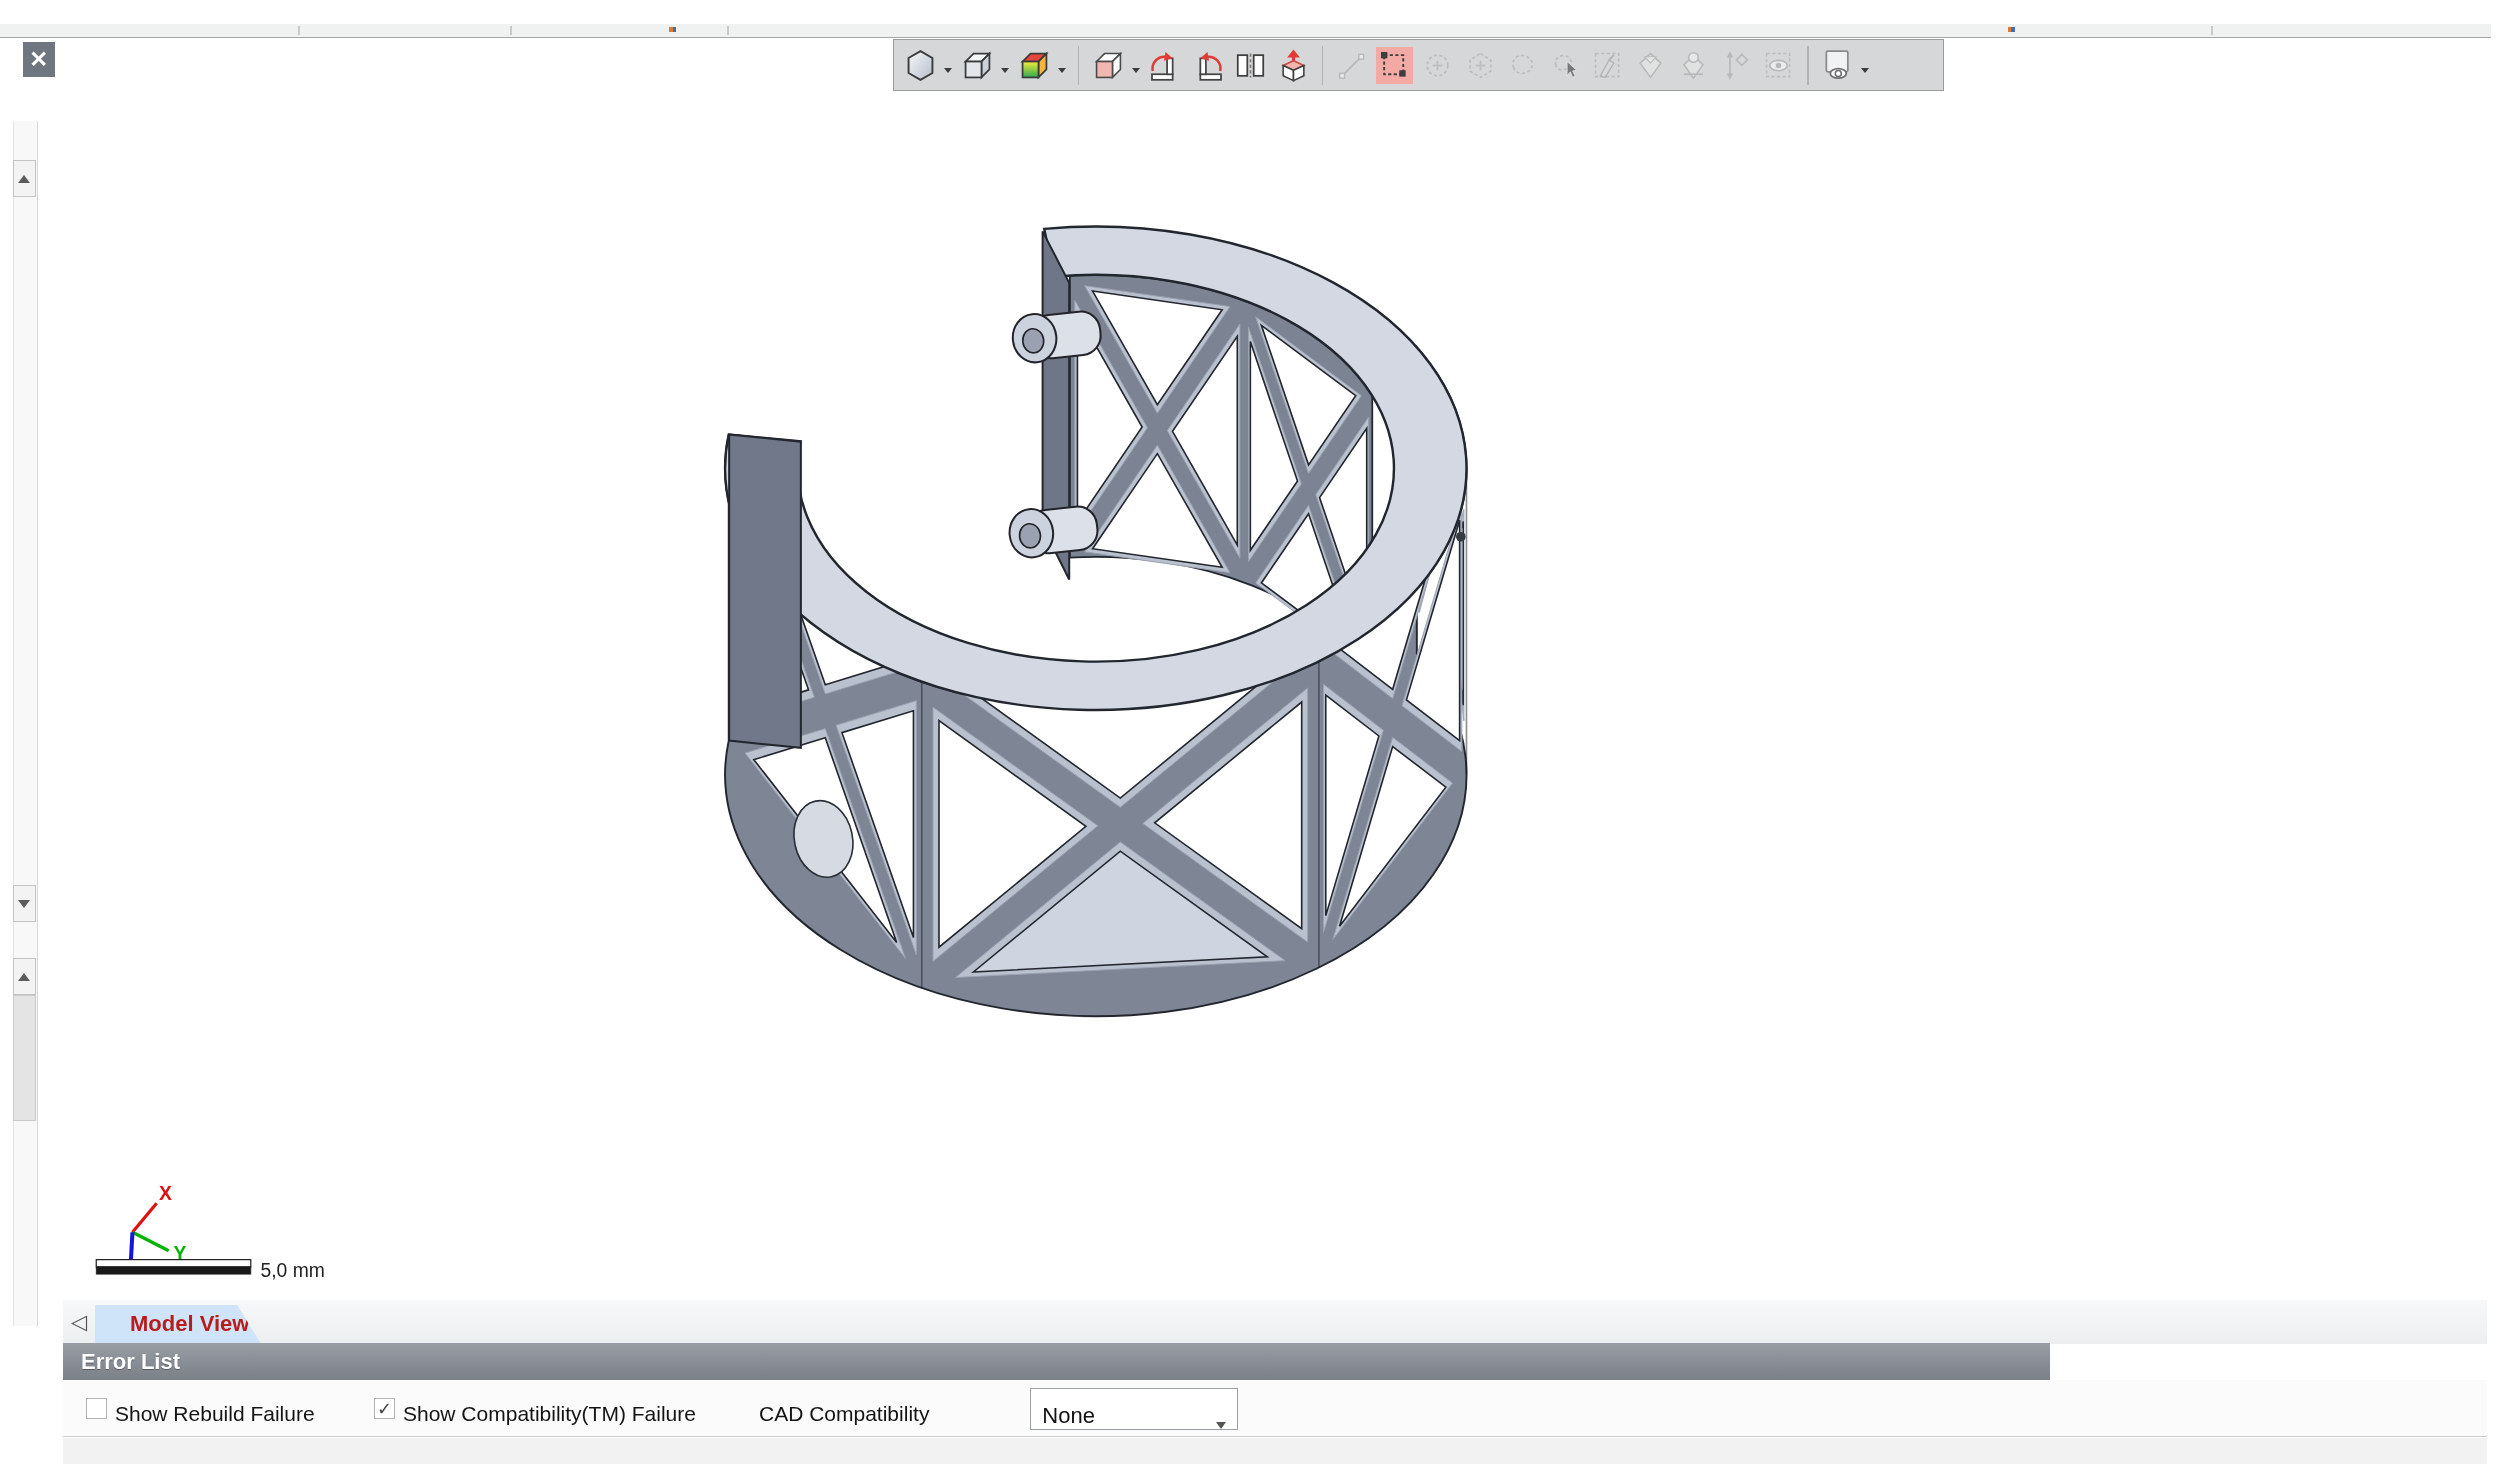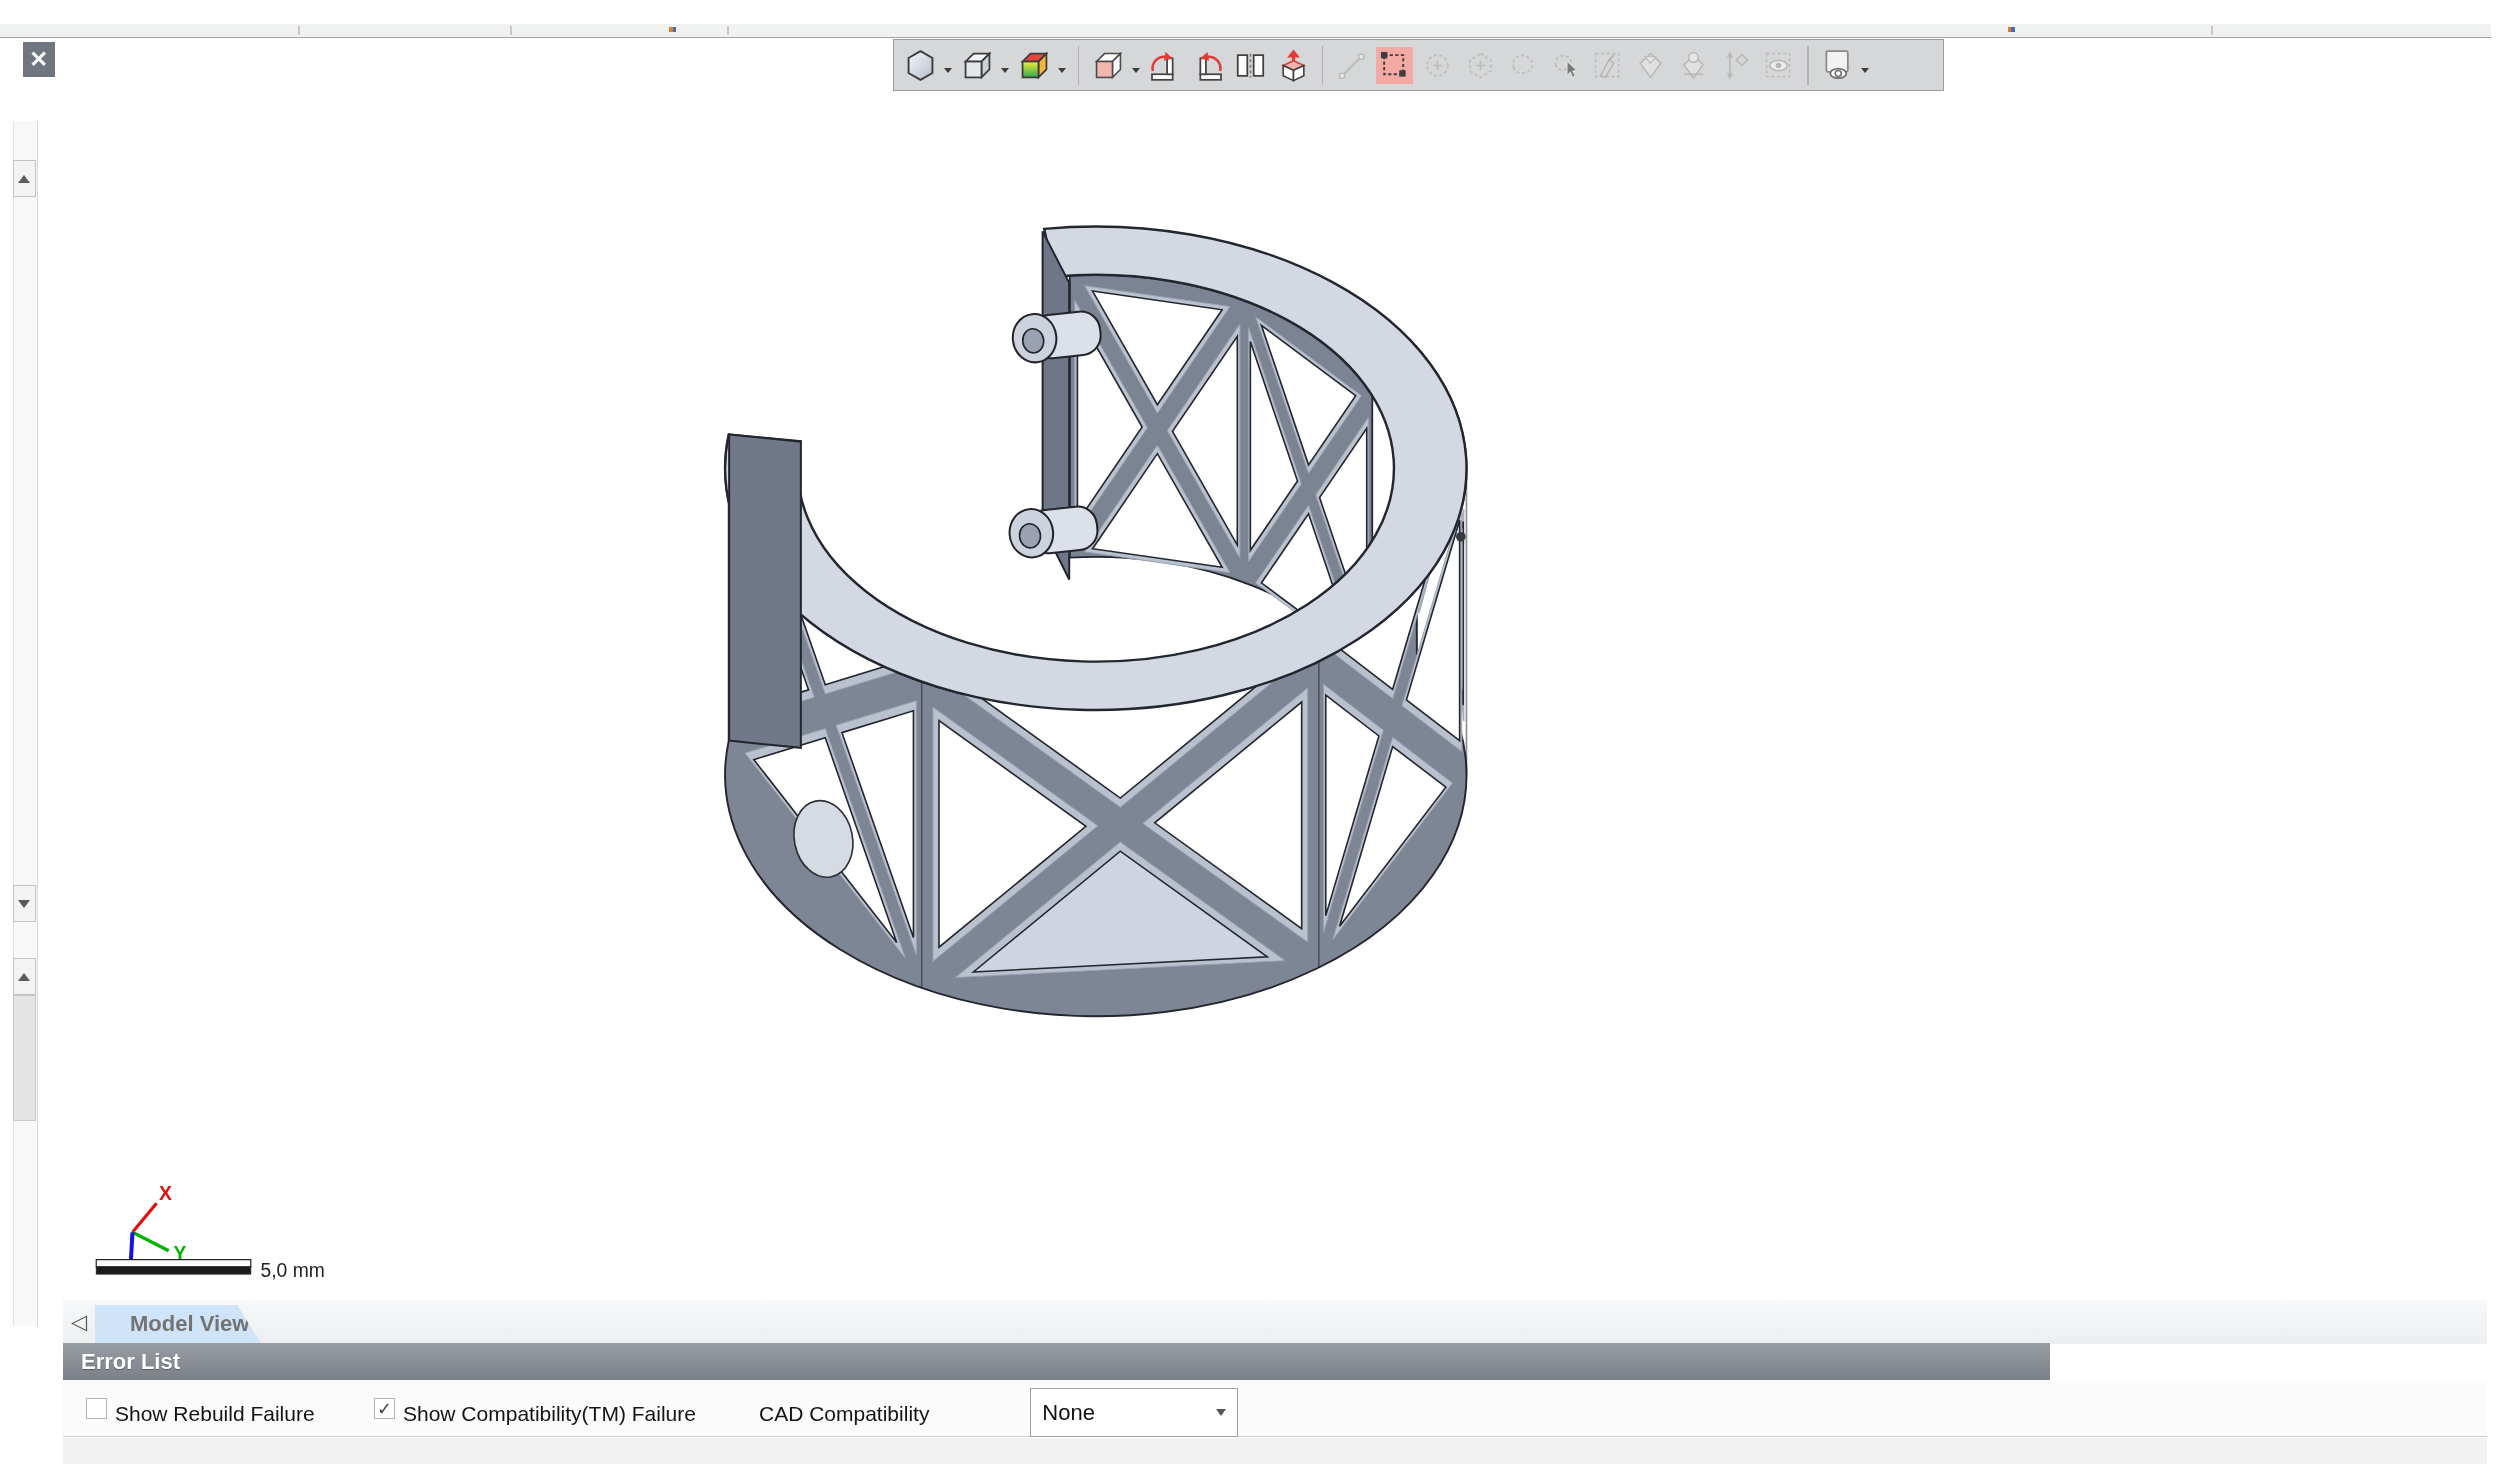--- a/index.html
+++ b/index.html
@@ -46,37 +46,37 @@
   #model-wrap{position:absolute;left:709px;top:202px;width:830px;height:1016px;}
   #triad{position:absolute;left:56px;top:1179px;width:322px;height:121px;}
 
   
   .tabbar{position:absolute;left:63px;top:1300px;width:2424px;height:44px;
           background:linear-gradient(#f7f8f9,#eceeef);}
   .collapse-glyph{position:absolute;left:8px;top:11.3px;font-size:21px;color:#555;line-height:1;}
   .mv-tab{position:absolute;left:32px;top:4.8px;height:39px;width:166px;background:#cfe4f8;
           clip-path:polygon(0 0,calc(100% - 24px) 0,100% 100%,0 100%);
           display:flex;align-items:center;padding-left:35px;box-sizing:border-box;
-          font-size:22px;font-weight:bold;color:#737373;}
+          font-size:22px;font-weight:bold;color:#b91c1c;}
   .error-bar{position:absolute;left:63px;top:1343px;width:1987px;height:37px;
              background:linear-gradient(#999ea5,#7b8088);display:flex;align-items:center;}
   .error-bar span{color:#ffffff;font-weight:bold;font-size:22px;margin-left:18px;
                   text-shadow:0 0.8px 0.8px rgba(0,0,0,.35);}
   .filter-row{position:absolute;left:63px;top:1380px;width:2424px;height:56px;background:#fbfbfc;
               border-bottom:1.6px solid #cbcdce;}
   .bottom-strip{position:absolute;left:63px;top:1438px;width:2424px;height:27px;background:#f2f2f2;}
 
   .chk{position:absolute;top:18px;width:21px;height:21px;background:#ffffff;
        border:1.6px solid #b2b2b6;box-sizing:border-box;display:flex;align-items:center;
        justify-content:center;font-size:18px;color:#444;}
   .chk::after{content:"";}
   .chk.checked::after{content:"\2713";}
   .row-label{position:absolute;top:22px;font-size:21px;color:#141414;white-space:nowrap;}
-  .cad-select{position:absolute;left:967px;top:8px;width:208px;height:49px;background:#ffffff;
-              border:1.6px solid #9aa0a6;box-sizing:border-box;display:flex;align-items:center;}
+  .cad-select{position:absolute;left:967px;top:8px;width:208px;height:42px;background:#ffffff;
+              border:1.6px solid #9aa0a6;box-sizing:border-box;display:flex;align-items:flex-end;}
   .cad-select .val{font-size:22px;color:#111;margin-left:11.3px;flex:1;}
   .sel-caret{width:0;height:0;border-left:5.6px solid transparent;border-right:5.6px solid transparent;
              border-top:7.3px solid #555;margin-right:11.3px;}
 </style>
 </head>
 <body>
 
 <div id="root">
 
   <svg width="0" height="0" style="position:absolute">

